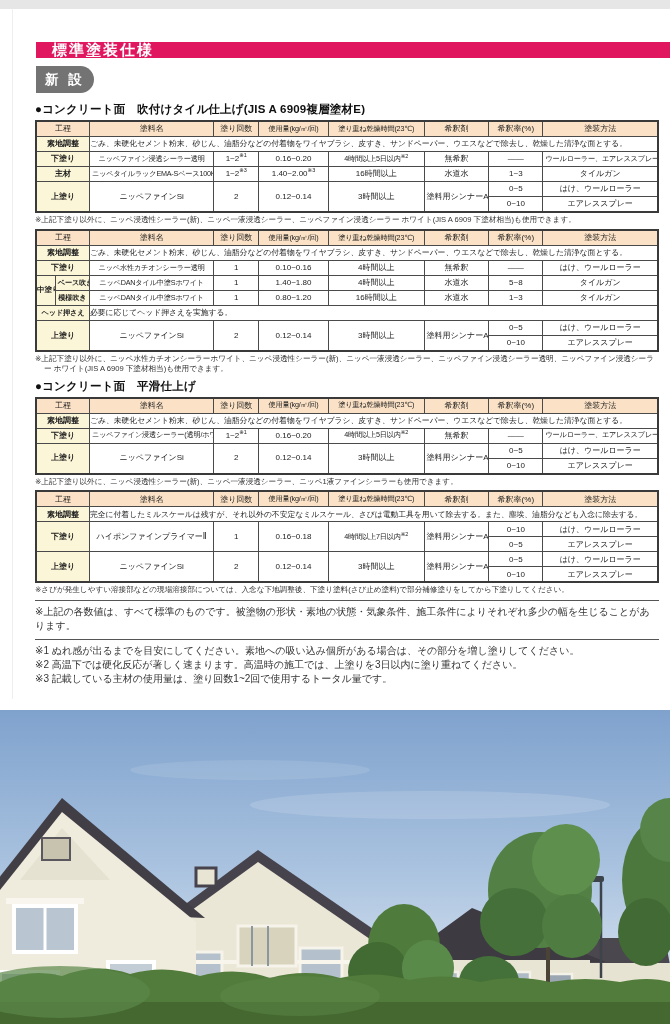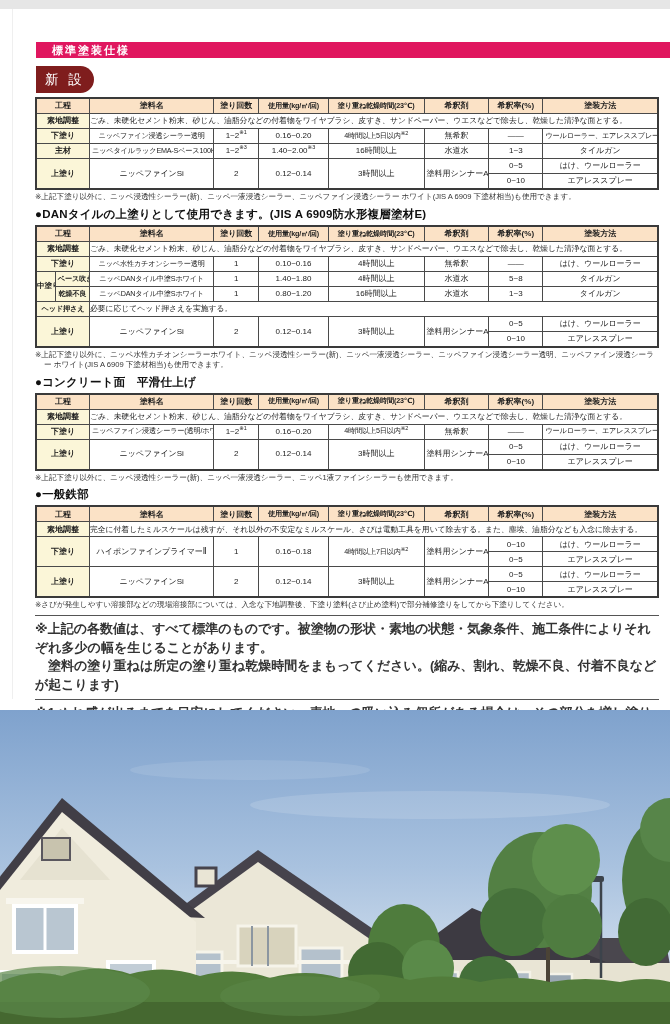--- a/index.html
+++ b/index.html
@@ -6,73 +6,74 @@
   body{
     width:670px;height:1024px;position:relative;background:#ffffff;
     font-family:"Liberation Sans","DejaVu Sans",sans-serif;
     color:#222;overflow:hidden;
   }
   .top-edge{position:absolute;top:0;left:0;width:670px;height:9px;background:#e6e6e6;}
   .left-edge{position:absolute;top:9px;left:12px;width:1px;height:690px;background:#efefef;}
 
   .accent-bar{
     position:absolute;top:42px;left:36px;right:0;height:16px;
-    background:#e0175f;color:#fff;font-weight:bold;font-size:11px;
+    background:#e0175f;color:#fff;font-weight:bold;font-size:15px;
     line-height:16px;padding-left:16px;letter-spacing:2px;box-sizing:border-box;
   }
   .badge{
     position:absolute;top:66px;left:36px;width:58px;height:27px;
-    background:#7f1d1d;color:#fff;font-weight:normal;font-size:13.5px;
+    background:#737373;color:#fff;font-weight:bold;font-size:13.5px;
     line-height:27px;text-align:center;letter-spacing:3px;
     border-radius:0 14px 14px 0;
   }
 
   .content{position:absolute;top:97px;left:35px;width:624px;}
 
   .sec-title{font-size:11.5px;font-weight:bold;color:#101010;margin:5px 0 3px 0;letter-spacing:0.2px;}
 
   table.spec{
     width:100%;border-collapse:collapse;table-layout:fixed;
     border:2px solid #3a3a3a;margin-bottom:2px;
   }
   table.spec th,table.spec td{
     border:1px solid #4a4a4a;font-size:8px;text-align:center;
     padding:1px 2px;line-height:1.2;height:12px;overflow:hidden;
     white-space:nowrap;color:#1c1c1c;
   }
-  table.spec th{background:#fbe2c6;font-weight:bold;}
+  table.spec th{background:#fbe2c6;font-weight:normal;}
   table.spec td.stage{background:#fbf6d8;font-weight:bold;}
   table.spec td.span-text{text-align:left;white-space:nowrap;font-size:7.8px;padding-left:0;}
   table.spec td.vert{
     background:#fbf6d8;font-weight:bold;padding:0;font-size:7.5px;line-height:1.05;
   }
   .fz7{font-size:7.2px !important;letter-spacing:-0.2px;}
   sup{font-size:5.5px;vertical-align:super;line-height:0;}
 
   .tnote{
     font-size:7.6px;color:#333;line-height:1.3;margin:1px 0 4px 0;
     padding-left:9px;text-indent:-9px;
   }
   .divider{border-top:1.5px solid #555;margin:5px 0 4px 0;}
-  .fnote{font-size:13px;color:#333;line-height:1.42;font-weight:bold;}
+  .fnote{font-size:10px;color:#333;line-height:1.42;}
 
   .photo{position:absolute;left:0;top:710px;width:670px;height:314px;}
   .photo svg{display:block;width:100%;height:100%;}
 </style>
 </head>
 <body>
 
 <div class="top-edge"></div>
 <div class="left-edge"></div>
 
 <div class="accent-bar">標準塗装仕様</div>
 <div class="badge">新 設</div>
 
 <div class="content">
 
+  <div class="sec-title">●コンクリート面　吹付けタイル仕上げ(JIS A 6909複層塗材E)</div>
   <table class="spec">
     <colgroup>
         <col style="width:8.6%">
         <col style="width:20%">
         <col style="width:7.2%">
         <col style="width:11.2%">
         <col style="width:15.4%">
         <col style="width:10.4%">
         <col style="width:8.7%">
         <col style="width:18.5%">
@@ -123,21 +124,20 @@
       <td>はけ、ウールローラー</td>
     </tr>
     <tr>
       <td>0~10</td>
       <td>エアレススプレー</td>
     </tr>
   </tbody>
     </table>
   <div class="tnote">※上記下塗り以外に、ニッペ浸透性シーラー(新)、ニッペ一液浸透シーラー、ニッペファイン浸透シーラー ホワイト(JIS A 6909 下塗材相当)も使用できます。</div>
 
-  <div class="sec-title">●DANタイルの上塗りとして使用できます。(JIS A 6909防水形複層塗材E)</div>
   <table class="spec">
     <colgroup>
         <col style="width:3.1%">
         <col style="width:5.5%">
         <col style="width:20%">
         <col style="width:7.2%">
         <col style="width:11.2%">
         <col style="width:15.4%">
         <col style="width:10.4%">
         <col style="width:8.7%">
@@ -173,21 +173,21 @@
       <td class="stage fz7">ベース吹き</td>
       <td class="fz7">ニッペDANタイル中塗Sホワイト</td>
       <td>1</td>
       <td>1.40~1.80</td>
       <td>4時間以上</td>
       <td>水道水</td>
       <td>5~8</td>
       <td>タイルガン</td>
     </tr>
     <tr>
-      <td class="stage fz7">乾燥不良</td>
+      <td class="stage fz7">模様吹き</td>
       <td class="fz7">ニッペDANタイル中塗Sホワイト</td>
       <td>1</td>
       <td>0.80~1.20</td>
       <td>16時間以上</td>
       <td>水道水</td>
       <td>1~3</td>
       <td>タイルガン</td>
     </tr>
     <tr>
       <td colspan="2" class="stage fz7">ヘッド押さえ</td>
@@ -259,21 +259,20 @@
       <td>はけ、ウールローラー</td>
     </tr>
     <tr>
       <td>0~10</td>
       <td>エアレススプレー</td>
     </tr>
   </tbody>
     </table>
   <div class="tnote">※上記下塗り以外に、ニッペ浸透性シーラー(新)、ニッペ一液浸透シーラー、ニッペ1液ファインシーラーも使用できます。</div>
 
-  <div class="sec-title">●一般鉄部</div>
   <table class="spec">
     <colgroup>
         <col style="width:8.6%">
         <col style="width:20%">
         <col style="width:7.2%">
         <col style="width:11.2%">
         <col style="width:15.4%">
         <col style="width:10.4%">
         <col style="width:8.7%">
         <col style="width:18.5%">
@@ -320,21 +319,20 @@
     <tr>
       <td>0~10</td>
       <td>エアレススプレー</td>
     </tr>
   </tbody>
     </table>
   <div class="tnote">※さびが発生しやすい溶接部などの現場溶接部については、入念な下地調整後、下塗り塗料(さび止め塗料)で部分補修塗りをしてから下塗りしてください。</div>
 
   <div class="divider"></div>
   <div class="fnote">※上記の各数値は、すべて標準のものです。被塗物の形状・素地の状態・気象条件、施工条件によりそれぞれ多少の幅を生じることがあります。</div>
-  <div class="fnote">　塗料の塗り重ねは所定の塗り重ね乾燥時間をまもってください。(縮み、割れ、乾燥不良、付着不良などが起こります)</div>
 
   <div class="divider"></div>
   <div class="fnote">※1 ぬれ感が出るまでを目安にしてください。素地への吸い込み個所がある場合は、その部分を増し塗りしてください。</div>
   <div class="fnote">※2 高温下では硬化反応が著しく速まります。高温時の施工では、上塗りを3日以内に塗り重ねてください。</div>
   <div class="fnote">※3 記載している主材の使用量は、塗り回数1~2回で使用するトータル量です。</div>
 
 </div>
 
 <div class="photo">
   <svg viewBox="0 0 670 314" preserveAspectRatio="none">

